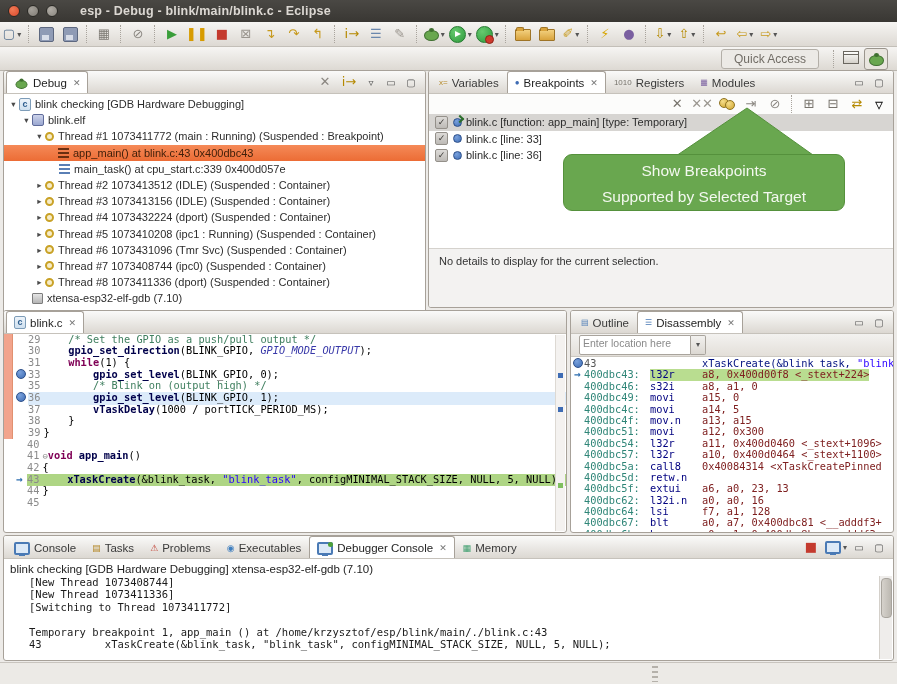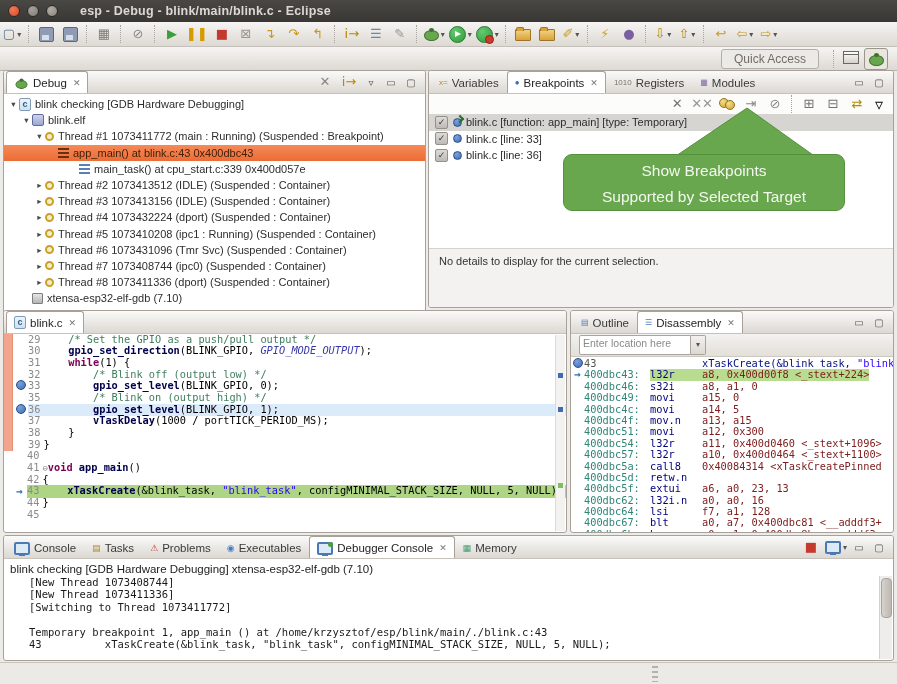--- a/index.html
+++ b/index.html
@@ -291,21 +291,21 @@
       <div class="trow" style="padding-left: 30px;">
         <span class="tarrow">▾</span>
         <span class="ti ti-thread"></span>
         <span>Thread #1 1073411772 (main : Running) (Suspended : Breakpoint)</span>
       </div>
       <div class="trow sel" style="padding-left: 43px;">
         <span class="tarrow"></span>
         <span class="ti ti-frame"></span>
         <span>app_main() at blink.c:43 0x400dbc43</span>
       </div>
-      <div class="trow" style="padding-left: 64px;">
+      <div class="trow" style="padding-left: 44px;">
         <span class="tarrow"></span>
         <span class="ti ti-frame"></span>
         <span>main_task() at cpu_start.c:339 0x400d057e</span>
       </div>
       <div class="trow" style="padding-left: 30px;">
         <span class="tarrow">▸</span>
         <span class="ti ti-thread"></span>
         <span>Thread #2 1073413512 (IDLE) (Suspended : Container)</span>
       </div>
       <div class="trow" style="padding-left: 30px;">
@@ -434,21 +434,20 @@
       <span class="ticn ti ti-c" id="edfileicon">c</span>
       <span>blink.c</span>
       <span class="tclose" id="edclose">✕</span>
     </span>
     <span class="ptools" id="edtools"></span>
   </div>
   <div id="edlines" style="position:relative;">
       <div class="eline"><span class="rb on"></span><span class="bpcol"></span><span class="ecode"><span class="lnum">29</span><span class="fold"></span><span class="t-pl">    </span><span class="t-cm">/* Set the GPIO as a push/pull output */</span></span></div>
       <div class="eline"><span class="rb on"></span><span class="bpcol"></span><span class="ecode"><span class="lnum">30</span><span class="fold"></span><span class="t-pl">    </span><span class="t-fn">gpio_set_direction</span><span class="t-pl">(BLINK_GPIO, </span><span class="t-mc">GPIO_MODE_OUTPUT</span><span class="t-pl">);</span></span></div>
       <div class="eline"><span class="rb on"></span><span class="bpcol"></span><span class="ecode"><span class="lnum">31</span><span class="fold"></span><span class="t-pl">    </span><span class="t-kw">while</span><span class="t-pl">(1) {</span></span></div>
-      <div class="eline"><span class="rb on"></span><span class="bpcol"></span><span class="ecode"><span class="lnum">32</span><span class="fold"></span><span class="t-pl">        </span><span class="t-cm">/* Blink off (output low) */</span></span></div>
       <div class="eline"><span class="rb on"></span><span class="bpcol"><span class="bdot"></span></span><span class="ecode"><span class="lnum">33</span><span class="fold"></span><span class="t-pl">        </span><span class="t-fn">gpio_set_level</span><span class="t-pl">(BLINK_GPIO, 0);</span></span></div>
       <div class="eline"><span class="rb on"></span><span class="bpcol"></span><span class="ecode"><span class="lnum">35</span><span class="fold"></span><span class="t-pl">        </span><span class="t-cm">/* Blink on (output high) */</span></span></div>
       <div class="eline hlblue"><span class="rb on"></span><span class="bpcol"><span class="bdot"></span></span><span class="ecode"><span class="lnum">36</span><span class="fold"></span><span class="t-pl">        </span><span class="t-fn">gpio_set_level</span><span class="t-pl">(BLINK_GPIO, 1);</span></span></div>
       <div class="eline"><span class="rb on"></span><span class="bpcol"></span><span class="ecode"><span class="lnum">37</span><span class="fold"></span><span class="t-pl">        </span><span class="t-fn">vTaskDelay</span><span class="t-pl">(1000 / portTICK_PERIOD_MS);</span></span></div>
       <div class="eline"><span class="rb on"></span><span class="bpcol"></span><span class="ecode"><span class="lnum">38</span><span class="fold"></span><span class="t-pl">    }</span></span></div>
       <div class="eline"><span class="rb on"></span><span class="bpcol"></span><span class="ecode"><span class="lnum">39</span><span class="fold"></span><span class="t-pl">}</span></span></div>
       <div class="eline"><span class="rb"></span><span class="bpcol"></span><span class="ecode"><span class="lnum">40</span><span class="fold"></span></span></div>
       <div class="eline"><span class="rb"></span><span class="bpcol"></span><span class="ecode"><span class="lnum">41</span><span class="fold">⊖</span><span class="t-kw">void</span><span class="t-pl"> </span><span class="t-fn">app_main</span><span class="t-pl">()</span></span></div>
       <div class="eline"><span class="rb"></span><span class="bpcol"></span><span class="ecode"><span class="lnum">42</span><span class="fold"></span><span class="t-pl">{</span></span></div>
       <div class="eline"><span class="rb"></span><span class="bpcol"><span class="iptr">→</span></span><span class="execbg"><span class="lnum">43</span><span class="fold"></span><span class="t-pl">    </span><span class="t-fn">xTaskCreate</span><span class="t-pl">(&amp;blink_task, </span><span class="t-st">"blink_task"</span><span class="t-pl">, configMINIMAL_STACK_SIZE, NULL, 5, NULL);</span></span></div>

